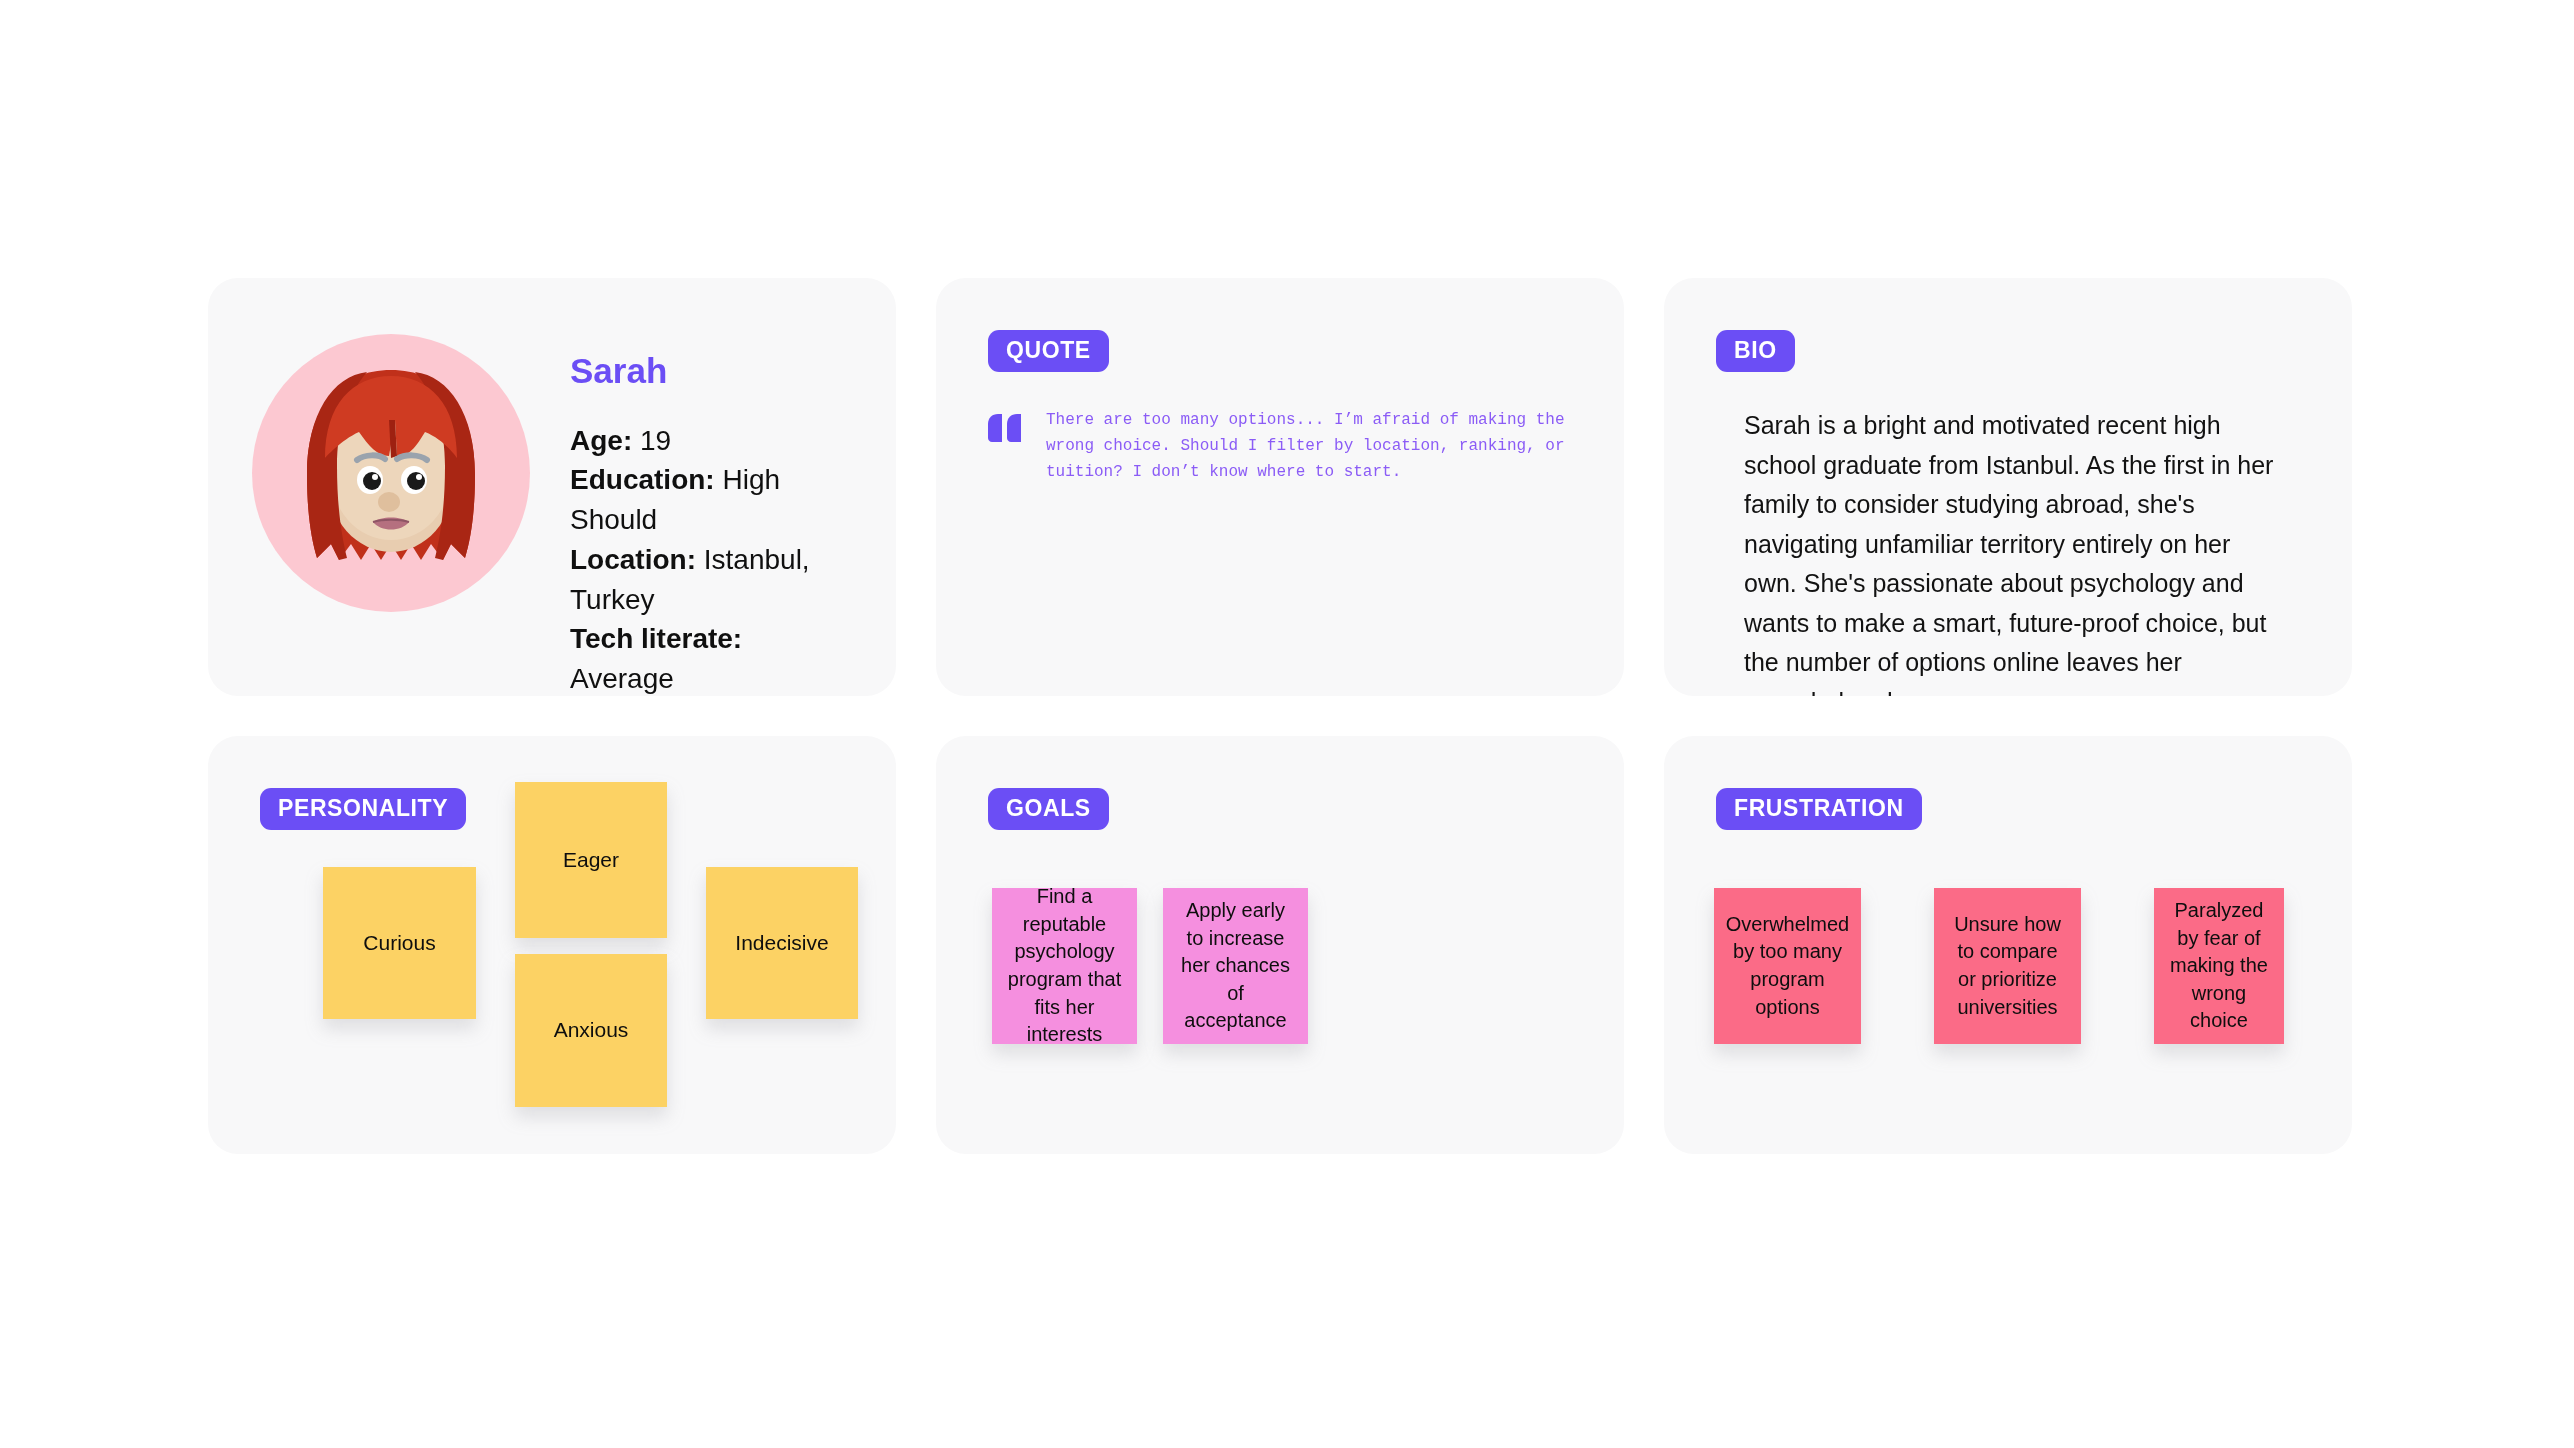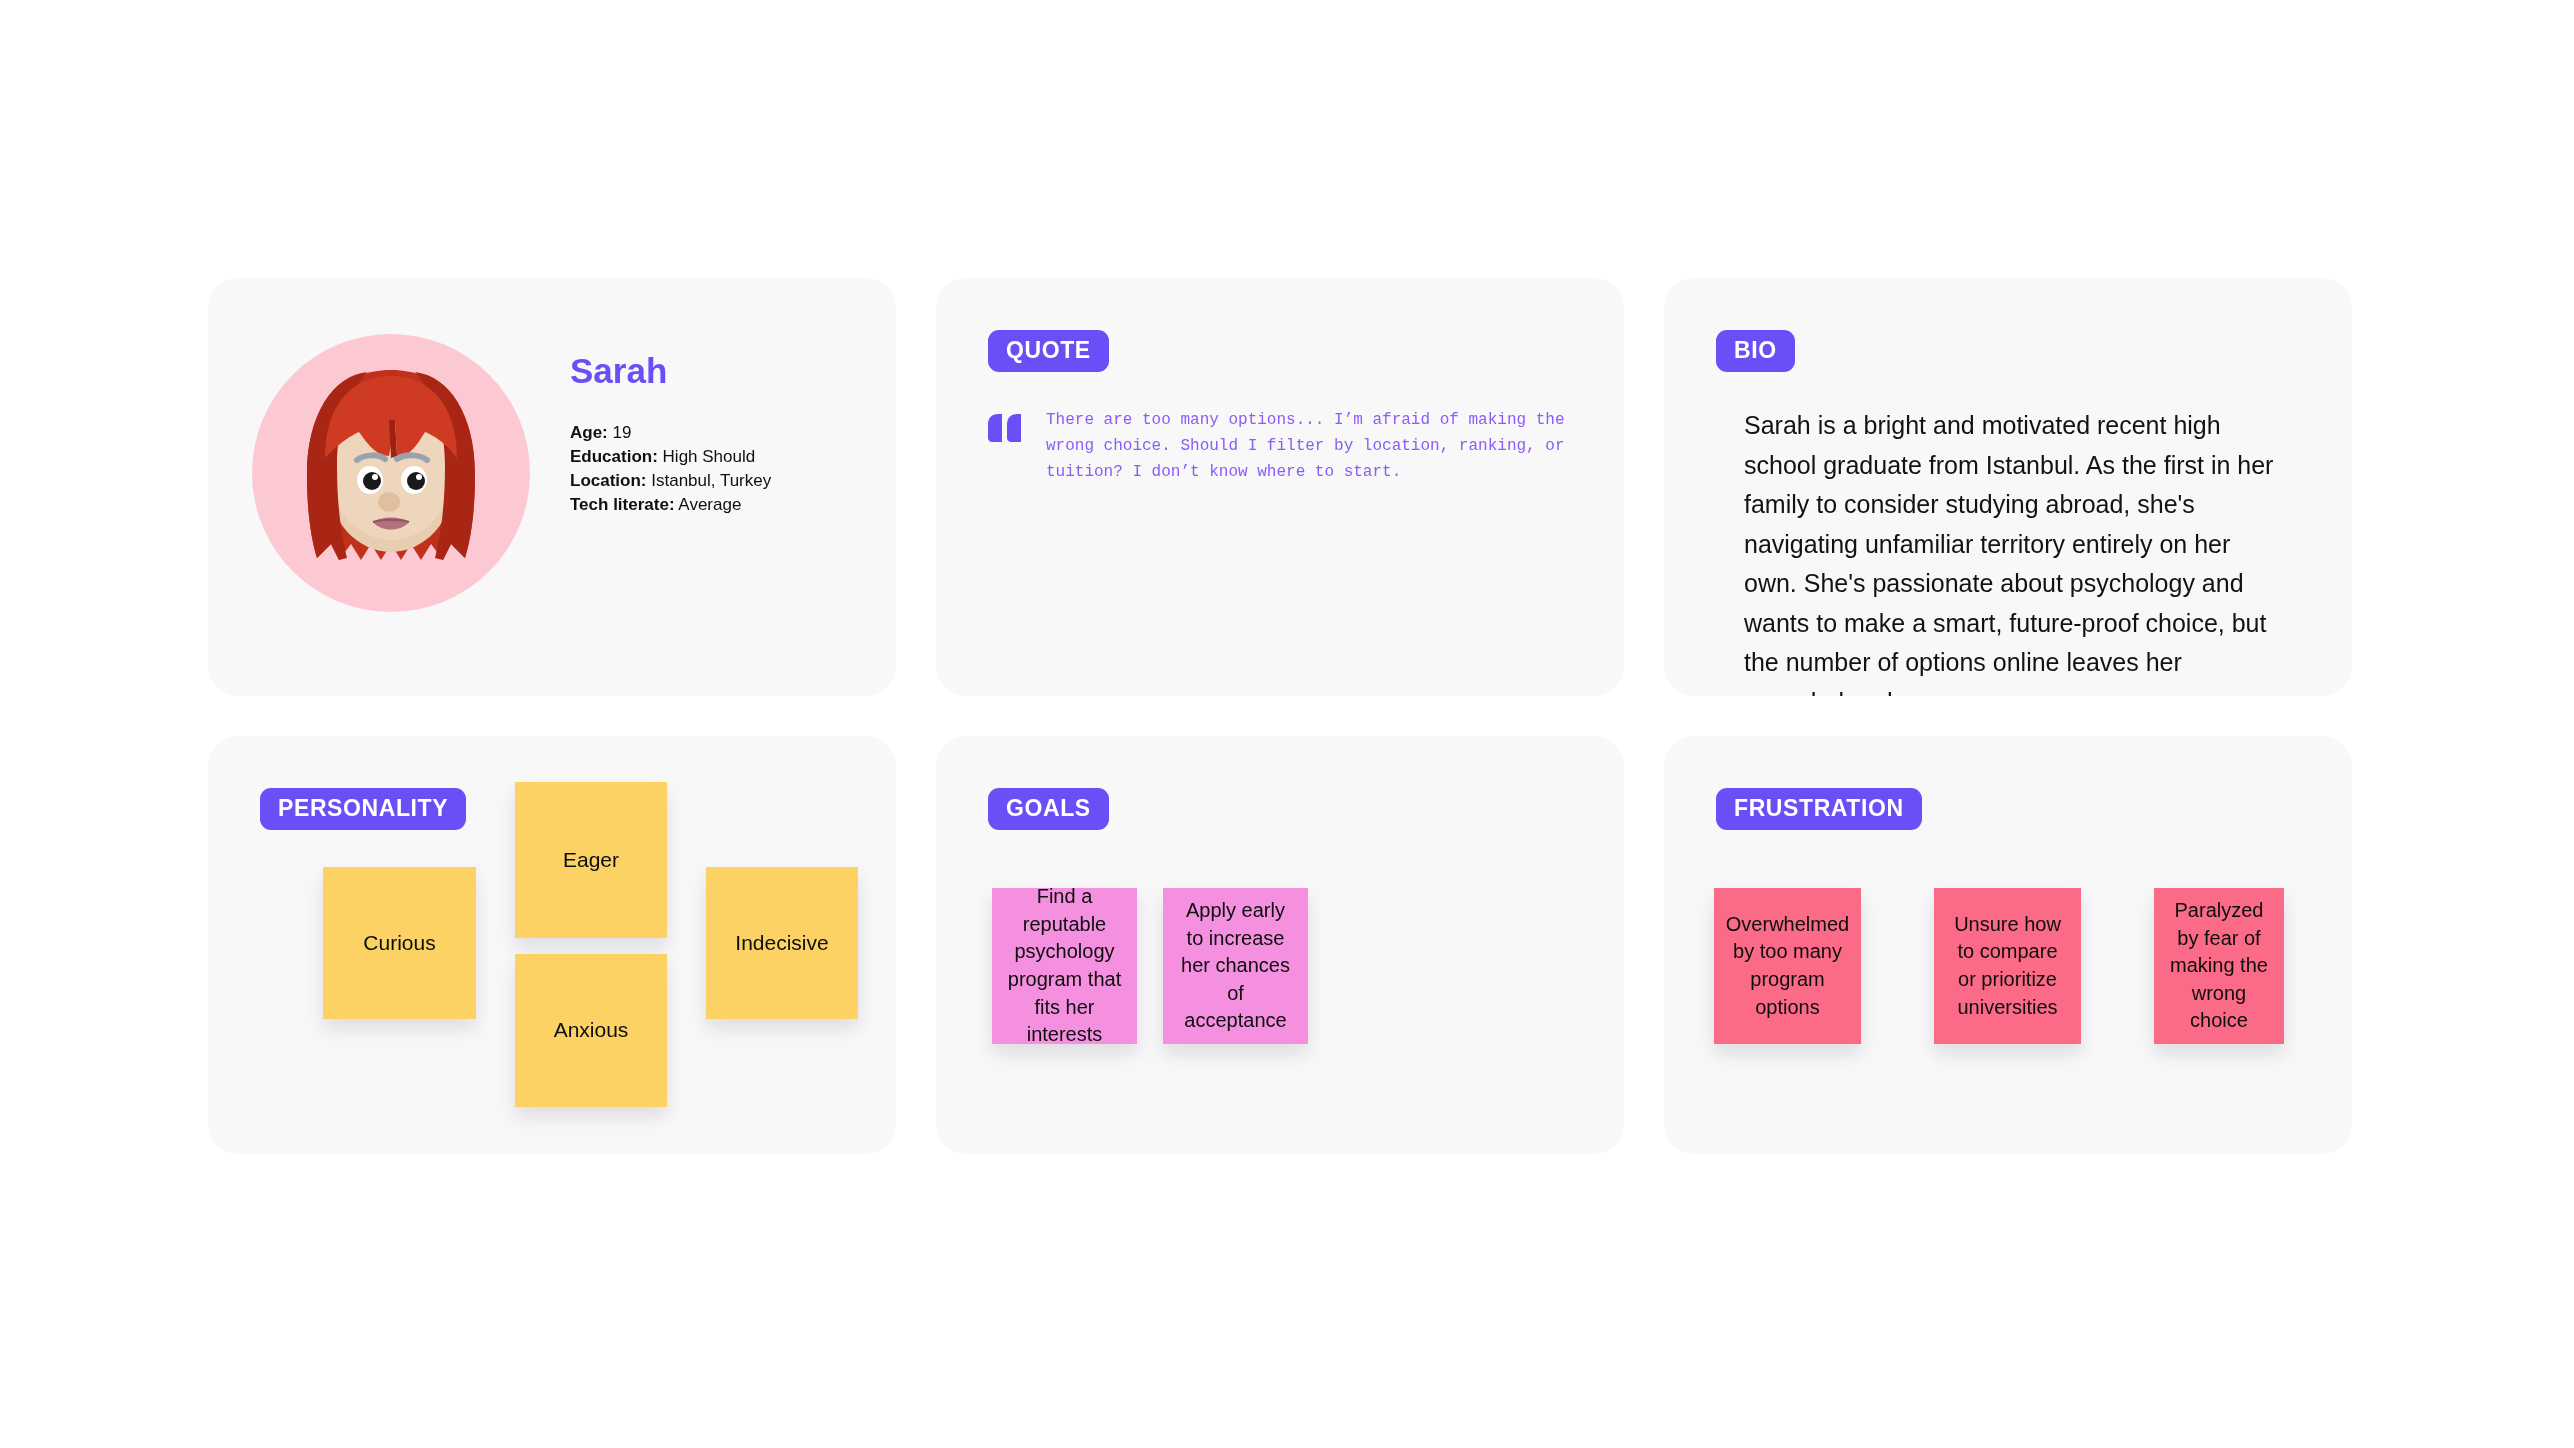--- a/index.html
+++ b/index.html
@@ -68,21 +68,21 @@
   .avatar-svg { width: 212px; height: 222px; display: block; }
 
   .profile-text { padding-top: 18px; }
   .person-name {
     color: #6b4ef5;
     font-size: 35px;
     font-weight: bold;
     line-height: 1.1;
     margin-bottom: 30px;
   }
-  .info-list { font-size: 17px; line-height: 1.42; color: #101010; }
+  .info-list { font-size: 28px; line-height: 1.42; color: #101010; }
   .info-list .k { font-weight: bold; }
 
   
   .pad { padding: 52px 52px 0 52px; }
   .quote-body {
     display: flex;
     gap: 22px;
     margin-top: 36px;
     align-items: flex-start;
   }

